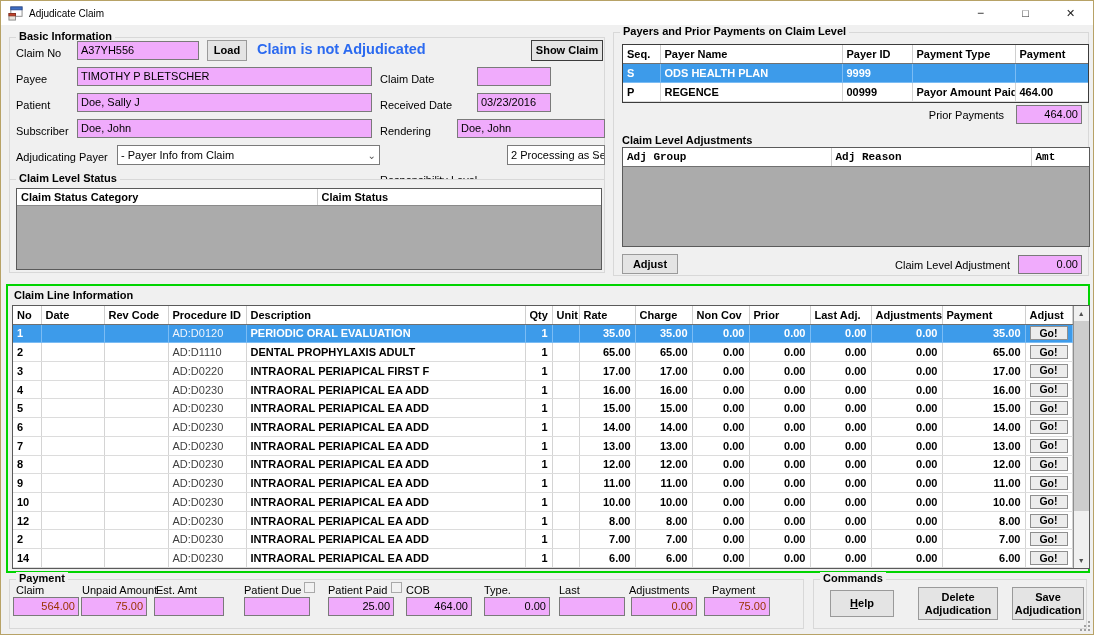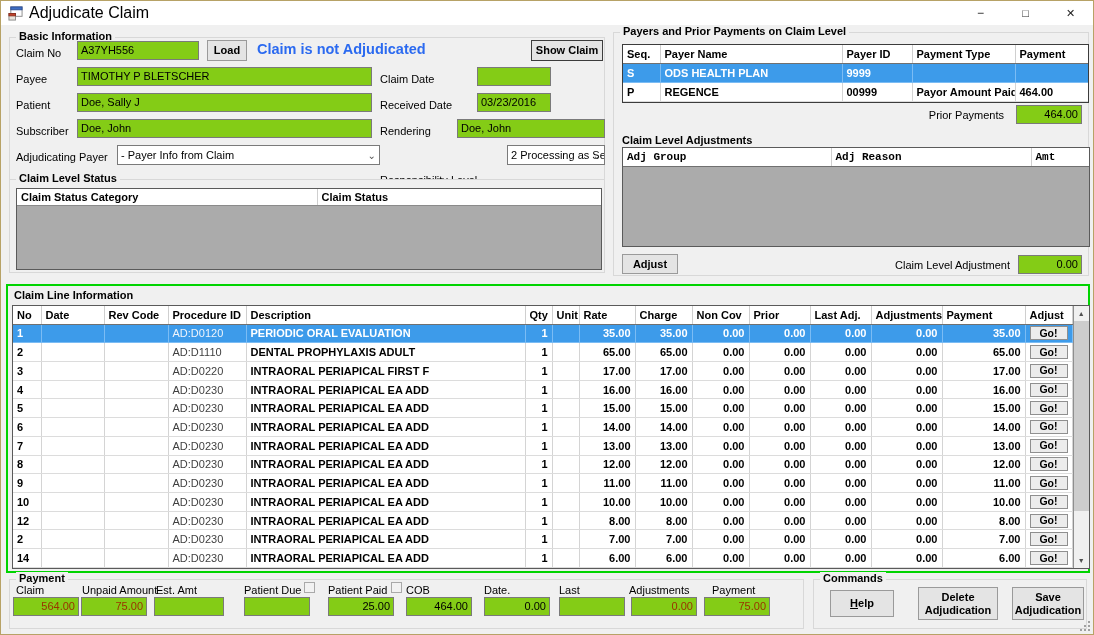--- a/index.html
+++ b/index.html
@@ -5,30 +5,30 @@
   :root{
     --sel:#3d9bea; --green:#00d400; --blue:#2b6af0; --brown:#993300;
     --bg:#f0f0f0; --grid-border:#5a5a5a;
   }
   *{margin:0;padding:0;box-sizing:border-box;}
   body{width:1094px;height:635px;font-family:"Liberation Sans",sans-serif;font-size:11px;color:#000;background:#fff;}
   #window{position:relative;width:1094px;height:635px;background:var(--bg);border:1px solid #b7a266;overflow:hidden;}
   
   .titlebar{height:24px;background:#fff;display:flex;align-items:center;}
   .titlebar .appicon{margin-left:7px;width:15px;height:15px;flex:0 0 auto;}
-  .titlebar .ttext{margin-left:6px;font-size:16px;flex:1;}
+  .titlebar .ttext{margin-left:6px;font-size:10px;flex:1;}
   .wc{width:45px;height:24px;display:flex;align-items:center;justify-content:center;color:#222;cursor:default;}
   .wc-min{font-size:12px;}
   .wc-max{font-size:11px;}
   .wc-close{font-size:11px;}
   
   .gb{position:absolute;border:1px solid #d8d8d8;background:var(--bg);}
   .gb-t{position:absolute;top:-8px;left:6px;background:var(--bg);padding:0 3px;font-weight:bold;white-space:nowrap;}
   .lbl{position:absolute;white-space:nowrap;}
-  .tb{position:absolute;background:#84cc16;border:1px solid #7a7a7a;height:19px;line-height:17px;padding:0 3px;white-space:nowrap;overflow:hidden;}
+  .tb{position:absolute;background:#f0abfc;border:1px solid #7a7a7a;height:19px;line-height:17px;padding:0 3px;white-space:nowrap;overflow:hidden;}
   .tb.num{text-align:right;}
   .tb.amount{color:var(--brown);}
   .btn{position:absolute;background:#e4e4e4;border:1px solid #9a9a9a;font-weight:bold;font-size:11px;font-family:inherit;text-align:center;color:#000;cursor:default;display:flex;align-items:center;justify-content:center;line-height:13px;}
   .btn.dark{border-color:#3c3c3c;}
   .dd{position:absolute;background:#fff;border:1px solid #7a7a7a;height:20px;line-height:18px;padding:0 16px 0 3px;white-space:nowrap;overflow:hidden;}
   .dd .chev{position:absolute;right:3px;top:1px;color:#555;font-size:10px;}
   .status{position:absolute;color:var(--blue);font-weight:bold;font-size:14.5px;}
   
   .grid-wrap{position:absolute;border:1px solid var(--grid-border);background:#fff;overflow:hidden;}
   .grid-wrap table{border-collapse:collapse;table-layout:fixed;}
@@ -479,21 +479,21 @@
     <span class="lbl" style="left:146px;top:4px;">Est. Amt</span>
     <div class="tb num" style="left:144px;top:17px;width:70px;"></div>
     <span class="lbl" style="left:234px;top:4px;">Patient Due</span>
     <span class="cb" style="left:294px;top:2px;"></span>
     <div class="tb num" style="left:234px;top:17px;width:66px;"></div>
     <span class="lbl" style="left:318px;top:4px;">Patient Paid</span>
     <span class="cb" style="left:381px;top:2px;"></span>
     <div class="tb num" style="left:318px;top:17px;width:66px;">25.00</div>
     <span class="lbl" style="left:396px;top:4px;">COB</span>
     <div class="tb num" style="left:396px;top:17px;width:66px;">464.00</div>
-    <span class="lbl" style="left:474px;top:4px;">Date.</span>
+    <span class="lbl" style="left:474px;top:4px;">Type.</span>
     <div class="tb num" style="left:474px;top:17px;width:66px;">0.00</div>
     <span class="lbl" style="left:549px;top:4px;">Last</span>
     <div class="tb num" style="left:549px;top:17px;width:66px;"></div>
     <span class="lbl" style="left:619px;top:4px;">Adjustments</span>
     <div class="tb num amount" style="left:621px;top:17px;width:66px;">0.00</div>
     <span class="lbl" style="left:702px;top:4px;">Payment</span>
     <div class="tb num amount" style="left:694px;top:17px;width:66px;">75.00</div>
   </div>
 
   <div class="gb" style="left:812px;top:578px;width:274px;height:50px;">

